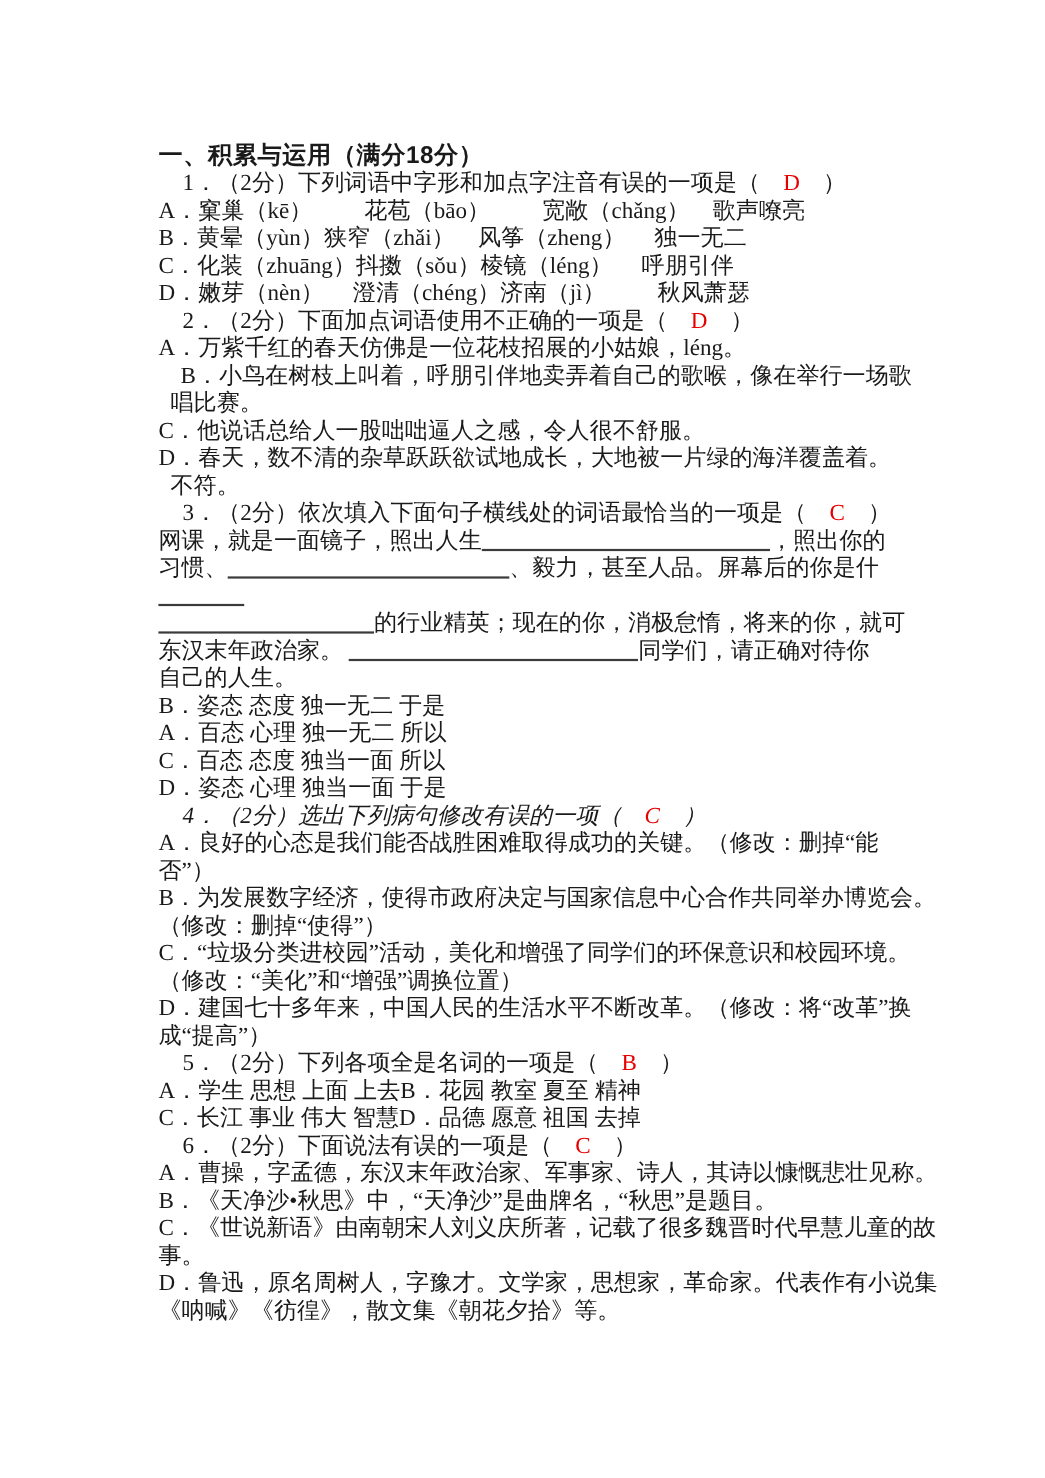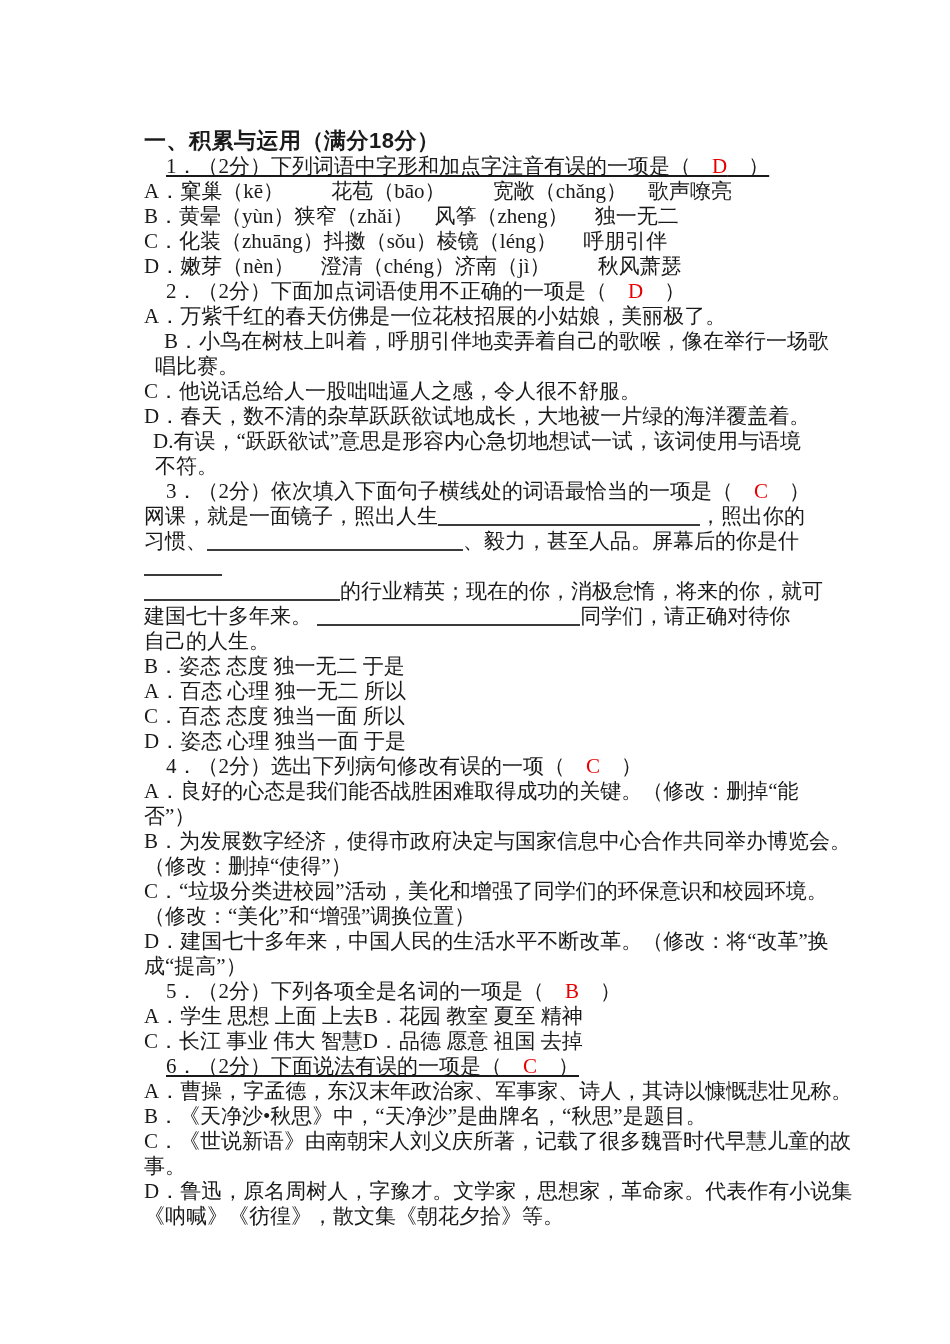--- a/index.html
+++ b/index.html
@@ -44,67 +44,66 @@
   }
 </style>
 </head>
 <body>
 
 <div class="sheet">
   <div class="doc">
     <div class="section-title">一、积累与运用（满分18分）</div>
     <div>
         <div class="question">
-          <div class="line" style="padding-left: 22px; text-decoration: underline;"><span>1．（2分）下列词语中字形和加点字注音有误的一项是（　</span><span class="answer-letter">D</span><span>　）</span></div>
+          <div class="line" style="padding-left: 22px;"><span>1．（2分）下列词语中字形和加点字注音有误的一项是（　</span><span class="answer-letter">D</span><span>　）</span></div>
           <div class="line"><span>A．窠巢（kē）　　 花苞（bāo）　　 宽敞（chǎng）　歌声嘹亮</span></div>
           <div class="line"><span>B．黄晕（yùn）狭窄（zhǎi）　风筝（zheng）　 独一无二</span></div>
           <div class="line"><span>C．化装（zhuāng）抖擞（sǒu）棱镜（léng）　 呼朋引伴</span></div>
           <div class="line"><span>D．嫩芽（nèn）　 澄清（chéng）济南（jì）　　 秋风萧瑟</span></div>
         </div>
         <div class="question">
           <div class="line" style="padding-left: 22px;"><span>2．（2分）下面加点词语使用不正确的一项是（　</span><span class="answer-letter">D</span><span>　）</span></div>
-          <div class="line"><span>A．万紫千红的春天仿佛是一位花枝招展的小姑娘，美丽极了。</span></div>
+          <div class="line"><span>A．万紫千红的春天仿佛是一位花枝招展的小姑娘，léng。</span></div>
           <div class="line" style="padding-left: 20px;"><span>B．小鸟在树枝上叫着，呼朋引伴地卖弄着自己的歌喉，像在举行一场歌</span></div>
           <div class="line" style="padding-left: 11px;"><span>唱比赛。</span></div>
           <div class="line"><span>C．他说话总给人一股咄咄逼人之感，令人很不舒服。</span></div>
           <div class="line"><span>D．春天，数不清的杂草跃跃欲试地成长，大地被一片绿的海洋覆盖着。</span></div>
-          <div class="line" style="padding-left: 9px;"><span>D.有误，“跃跃欲试”意思是形容内心急切地想试一试，该词使用与语境</span></div>
           <div class="line" style="padding-left: 11px;"><span>不符。</span></div>
         </div>
         <div class="question">
           <div class="line" style="padding-left: 22px;"><span>3．（2分）依次填入下面句子横线处的词语最恰当的一项是（　</span><span class="answer-letter">C</span><span>　）</span></div>
           <div class="line"><span>网课，就是一面镜子，照出人生</span><span class="blank" style="width: 262px;"></span><span>，照出你的</span></div>
           <div class="line"><span>习惯、</span><span class="blank" style="width: 256px;"></span><span>、毅力，甚至人品。屏幕后的你是什</span></div>
           <div class="line"><span class="blank" style="width: 78px;"></span></div>
           <div class="line"><span class="blank" style="width: 196px;"></span><span>的行业精英；现在的你，消极怠惰，将来的你，就可</span></div>
-          <div class="line"><span>建国七十多年来。 </span><span class="blank" style="width: 263px;"></span><span>同学们，请正确对待你</span></div>
+          <div class="line"><span>东汉末年政治家。 </span><span class="blank" style="width: 263px;"></span><span>同学们，请正确对待你</span></div>
           <div class="line"><span>自己的人生。</span></div>
           <div class="line"><span>B．姿态 态度 独一无二 于是</span></div>
           <div class="line"><span>A．百态 心理 独一无二 所以</span></div>
           <div class="line"><span>C．百态 态度 独当一面 所以</span></div>
           <div class="line"><span>D．姿态 心理 独当一面 于是</span></div>
         </div>
         <div class="question">
-          <div class="line" style="padding-left: 22px;"><span>4．（2分）选出下列病句修改有误的一项（　</span><span class="answer-letter">C</span><span>　）</span></div>
+          <div class="line" style="padding-left: 22px; font-style: italic;"><span>4．（2分）选出下列病句修改有误的一项（　</span><span class="answer-letter">C</span><span>　）</span></div>
           <div class="line"><span>A．良好的心态是我们能否战胜困难取得成功的关键。（修改：删掉“能</span></div>
           <div class="line"><span>否”）</span></div>
           <div class="line"><span>B．为发展数字经济，使得市政府决定与国家信息中心合作共同举办博览会。</span></div>
           <div class="line"><span>（修改：删掉“使得”）</span></div>
           <div class="line"><span>C．“垃圾分类进校园”活动，美化和增强了同学们的环保意识和校园环境。</span></div>
           <div class="line"><span>（修改：“美化”和“增强”调换位置）</span></div>
           <div class="line"><span>D．建国七十多年来，中国人民的生活水平不断改革。（修改：将“改革”换</span></div>
           <div class="line"><span>成“提高”）</span></div>
         </div>
         <div class="question">
           <div class="line" style="padding-left: 22px;"><span>5．（2分）下列各项全是名词的一项是（　</span><span class="answer-letter">B</span><span>　）</span></div>
           <div class="line"><span>A．学生 思想 上面 上去B．花园 教室 夏至 精神</span></div>
           <div class="line"><span>C．长江 事业 伟大 智慧D．品德 愿意 祖国 去掉</span></div>
         </div>
         <div class="question">
-          <div class="line" style="padding-left: 22px; text-decoration: underline;"><span>6．（2分）下面说法有误的一项是（　</span><span class="answer-letter">C</span><span>　）</span></div>
+          <div class="line" style="padding-left: 22px;"><span>6．（2分）下面说法有误的一项是（　</span><span class="answer-letter">C</span><span>　）</span></div>
           <div class="line"><span>A．曹操，字孟德，东汉末年政治家、军事家、诗人，其诗以慷慨悲壮见称。</span></div>
           <div class="line"><span>B．《天净沙•秋思》中，“天净沙”是曲牌名，“秋思”是题目。</span></div>
           <div class="line"><span>C．《世说新语》由南朝宋人刘义庆所著，记载了很多魏晋时代早慧儿童的故</span></div>
           <div class="line"><span>事。</span></div>
           <div class="line"><span>D．鲁迅，原名周树人，字豫才。文学家，思想家，革命家。代表作有小说集</span></div>
           <div class="line"><span>《呐喊》《彷徨》，散文集《朝花夕拾》等。</span></div>
         </div>
       </div>
   </div>
 </div>

